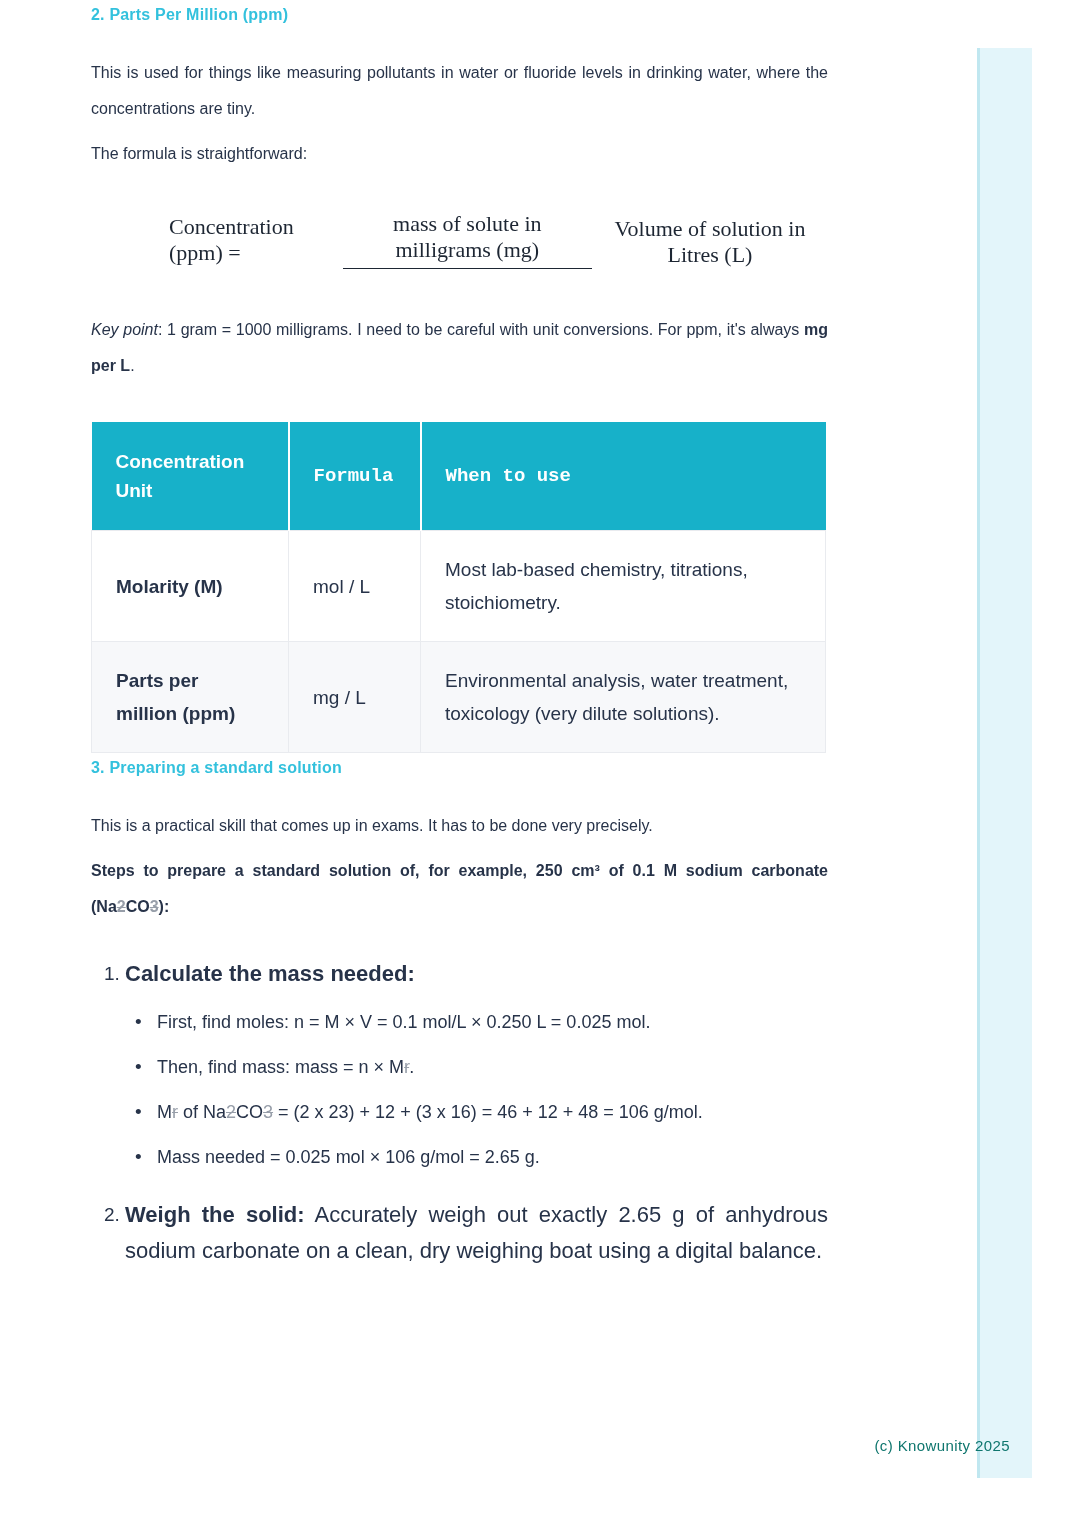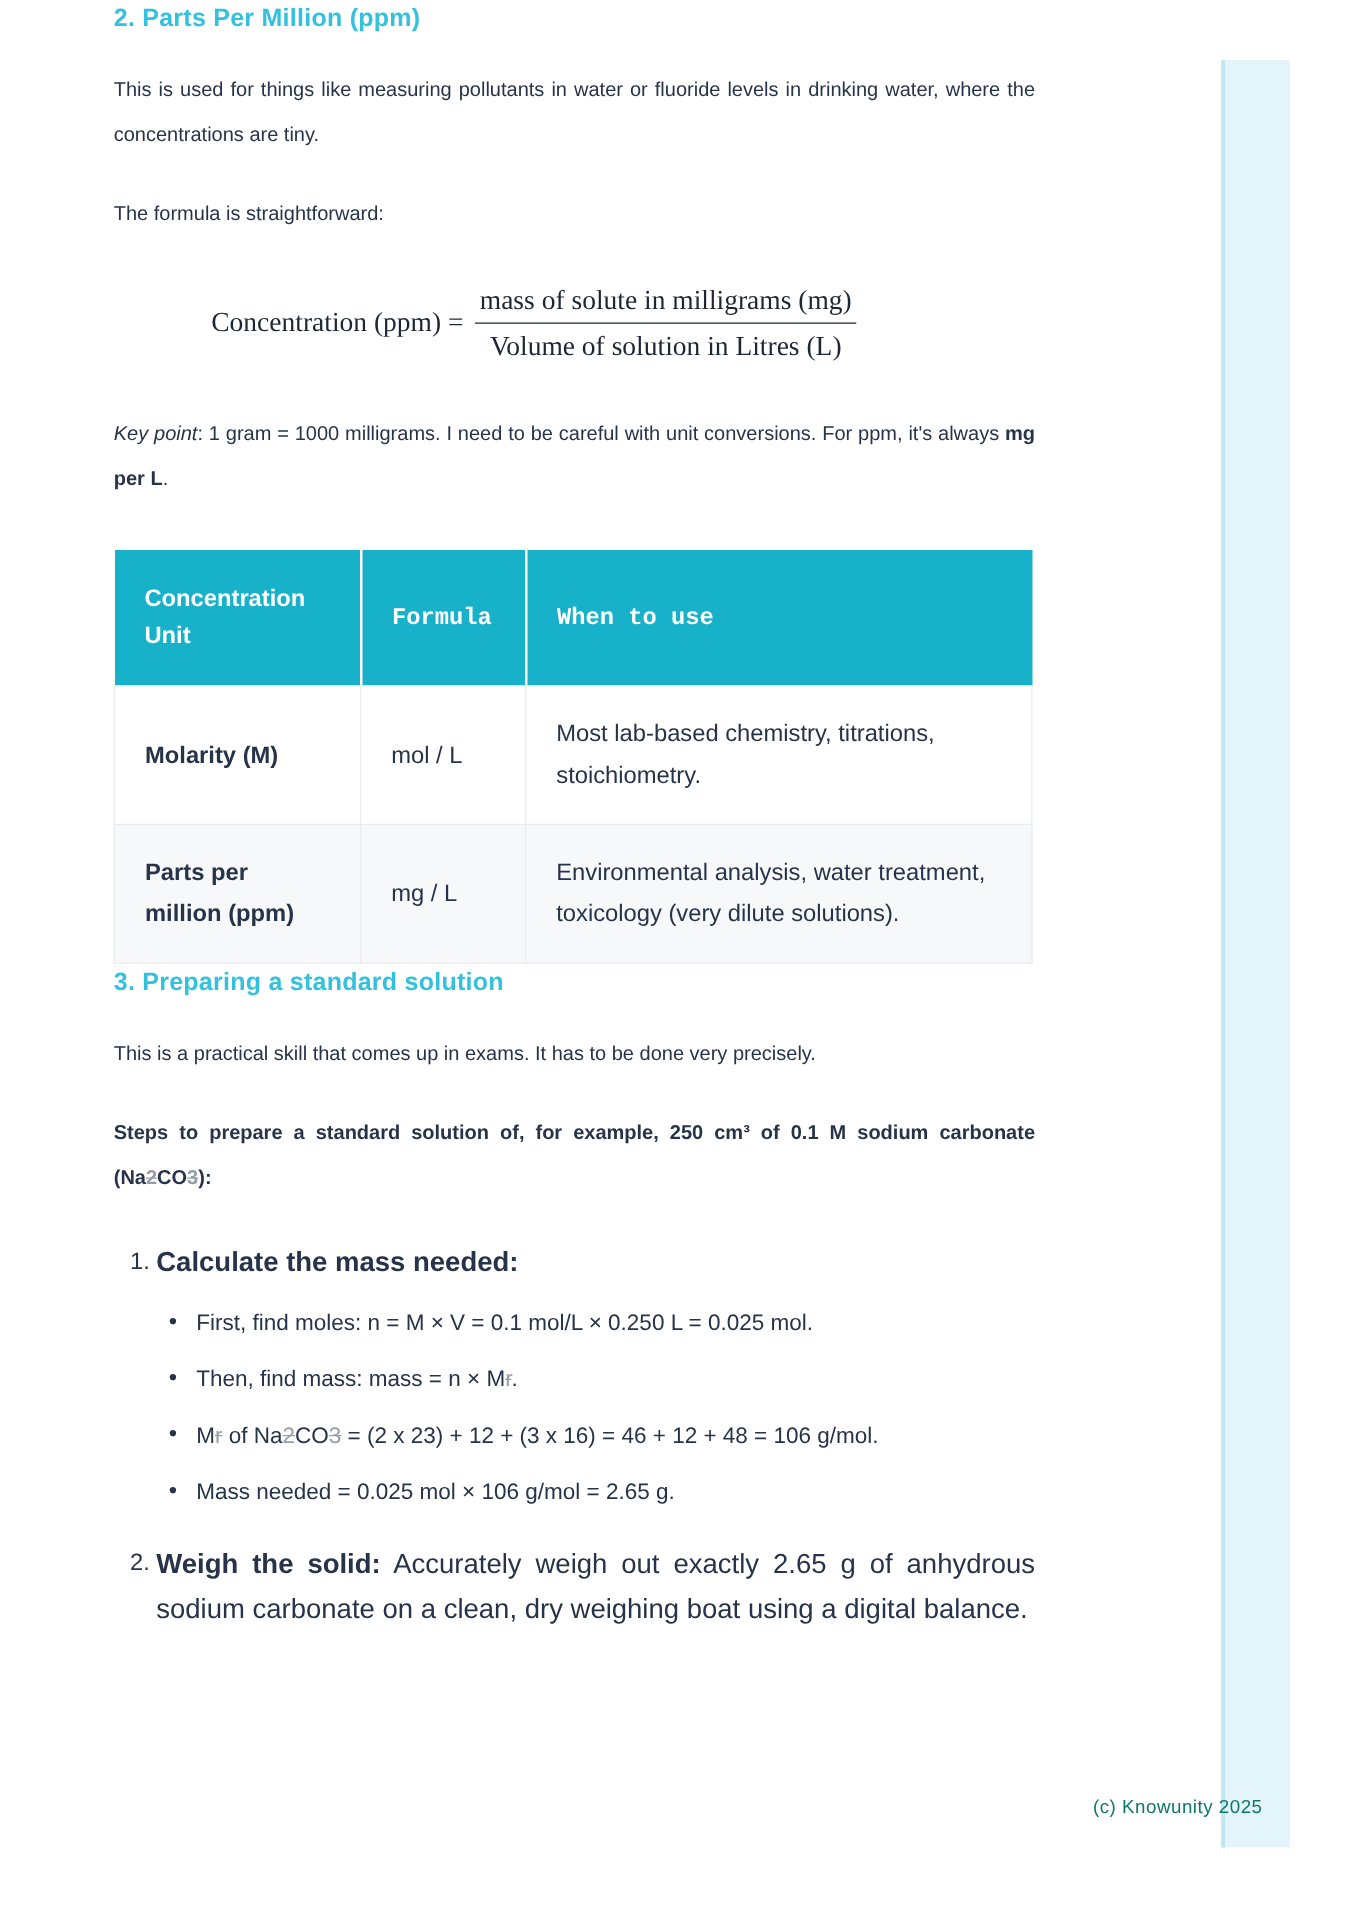--- a/index.html
+++ b/index.html
@@ -22,51 +22,51 @@
     border-left: 3px solid #c0e7f0;
   }
   .content {
     position: absolute;
     left: 91px;
     top: 0;
     width: 737px;
   }
   h2.section-heading {
     margin: 0;
-    font-size: 20px;
+    font-size: 16px;
     line-height: 30px;
     font-weight: bold;
     color: #33c1dd;
     letter-spacing: 0.2px;
   }
   .h-ppm { margin-top: 51px; }
   .h-std { margin-top: 46px; }
   .para {
     margin: 0;
     font-size: 16px;
     line-height: 36px;
   }
   .justify { text-align: justify; }
   .mt-intro { margin-top: 25px; }
-  .mt-para  { margin-top: 27px; }
+  .mt-para  { margin-top: 9px; }
   .bold-para { font-weight: bold; }
   
   .formula {
     margin-top: 32px;
     margin-left: 78px;
     display: flex;
     align-items: center;
     font-family: "Liberation Serif", serif;
     font-size: 22px;
     color: #1d2633;
     height: 72px;
   }
   .frac {
     display: inline-flex;
-    flex-direction: column;
+    flex-direction: row;
     text-align: center;
     margin-left: 9px;
   }
   .frac .num { padding: 0 4px 5px; border-bottom: 1.5px solid #1d2633; }
   .frac .den { padding: 5px 4px 0; }
   .keypoint { margin-top: 36px; }
   .keypoint em { font-style: italic; }
   
   table.unit-table {
     margin-top: 38px;

